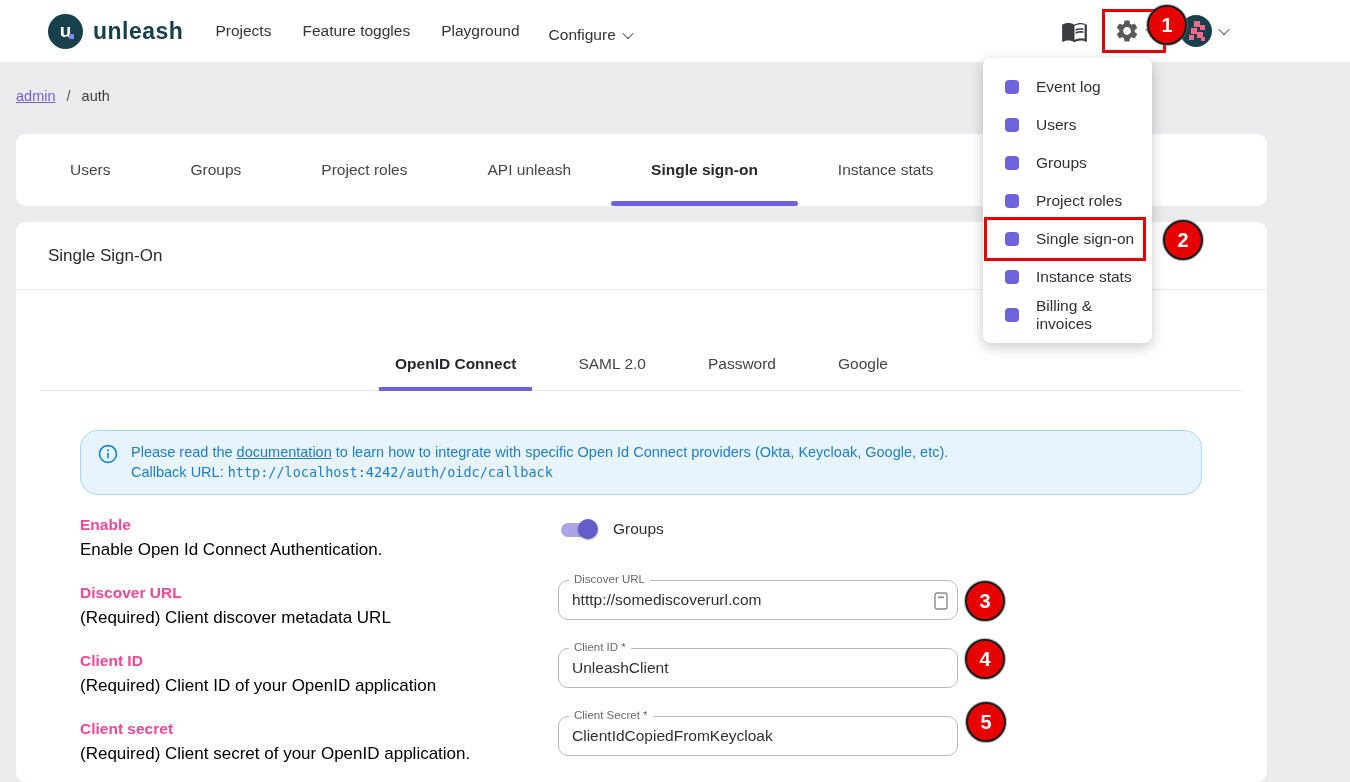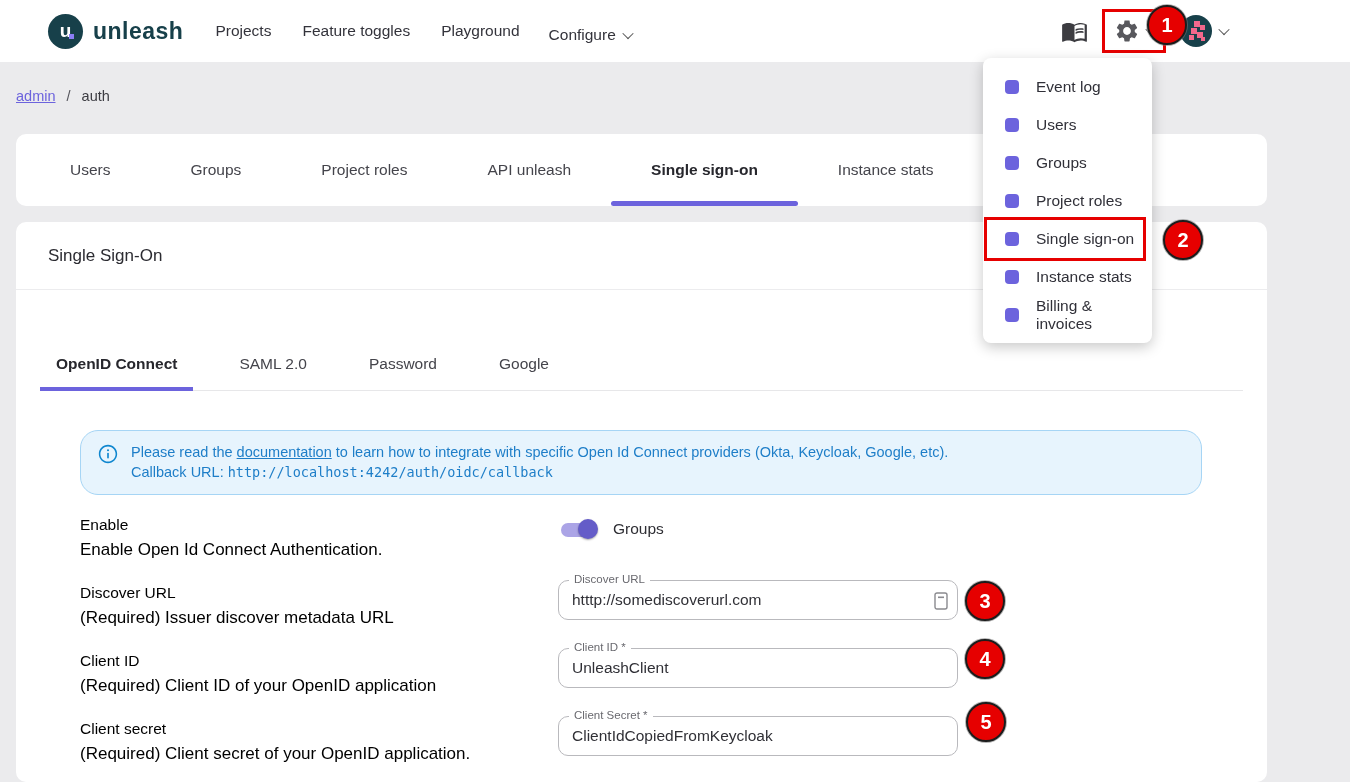--- a/index.html
+++ b/index.html
@@ -45,37 +45,37 @@
   .tabcard {
     height:72px; background:#fff; border-radius:10px; display:flex;
     align-items:stretch; padding-left:14px; margin-bottom:16px;
   }
   .atab { position:relative; display:flex; align-items:center; padding:0 40px; font-size:15.5px; color:#44444b; cursor:pointer; white-space:nowrap; }
   .atab.active { font-weight:bold; color:#27272d; }
   .atab.active::after { content:""; position:absolute; left:0; right:0; bottom:0; height:5px; border-radius:3px; background:var(--accent,#6c63dd); }
   .content-card { background:#fff; border-radius:10px; height:560px; overflow:hidden; }
   .card-header { height:68px; display:flex; align-items:center; padding:0 32px; border-bottom:1px solid #ececee; font-size:17px; color:#2b2b31; }
   
-  .ssotabs { margin:48px 24px 0; height:53px; display:flex; justify-content:flex-start; gap:30px; border-bottom:1px solid #e7e7e9; }
+  .ssotabs { margin:48px 24px 0; height:53px; display:flex; justify-content:center; gap:30px; border-bottom:1px solid #e7e7e9; }
   .stab { position:relative; display:flex; align-items:center; padding:0 16px; font-size:15.5px; color:#44444b; cursor:pointer; white-space:nowrap; }
   .stab.active { font-weight:bold; color:#27272d; }
   .stab.active::after { content:""; position:absolute; left:0; right:0; bottom:-1px; height:4px; background:var(--accent,#6c63dd); }
   
   .alert {
     margin:39px 65px 0 64px; display:flex; gap:12px; padding:11px 16px 12px;
     background:var(--alert-bg,#e7f4fd); border:1px solid var(--alert-border,#a6d5f5);
     border-radius:18px; color:var(--alert-text,#1e7ec8); font-size:14.5px; line-height:20px;
   }
   .alert a { color:inherit; text-decoration:underline; cursor:pointer; }
   .alert .mono { font-family:"DejaVu Sans Mono", monospace; font-size:13.5px; }
   .alert-icon { flex:0 0 auto; margin-top:1px; }
   
   .form { margin:21px 65px 0 64px; }
   .frow { display:grid; grid-template-columns:478px 400px; margin-bottom:20px; align-items:start; }
-  .flabel { font-weight:normal; font-size:15.5px; color:#000000; margin-bottom:6px; }
+  .flabel { font-weight:bold; font-size:15.5px; color:#ec4899; margin-bottom:6px; }
   .fdesc { font-size:17px; color:#000000; }
   .lblcol.pad { padding-top:4px; }
   
   .switch-row { display:flex; align-items:center; margin-top:2px; }
   .switch { position:relative; width:40px; height:22px; cursor:pointer; }
   .switch .track { position:absolute; left:3px; top:5px; width:34px; height:14px; border-radius:7px; background:#aba4e6; }
   .switch .thumb { position:absolute; right:0; top:1px; width:20px; height:20px; border-radius:50%; background:#645cc8; box-shadow:0 1px 2px rgba(0,0,0,.35); }
   .switch-label { margin-left:15px; font-size:15.5px; color:#2e2e34; }
   
   .field { position:relative; height:40px; border:1px solid #b9b9bd; border-radius:10px; background:#fff; }
@@ -200,21 +200,21 @@
               <div class="track"></div>
               <div class="thumb"></div>
             </div>
             <div class="switch-label">Groups</div>
           </div>
         </div>
 
         <div class="frow">
           <div class="lblcol pad">
             <div class="flabel">Discover URL</div>
-            <div class="fdesc">(Required) Issuer discover metadata URL</div>
+            <div class="fdesc">(Required) Client discover metadata URL</div>
           </div>
           <div class="field">
             <span class="flt">Discover URL</span>
             <input type="text" value="htttp://somediscoverurl.com" style="">
             <svg class="suffix" width="14" height="18" viewBox="0 0 14 18">
                 <rect x="1" y="1" width="12" height="16" rx="2" fill="none" stroke="#8a8a8f" stroke-width="1.4"></rect>
                 <rect x="4" y="4.5" width="6" height="1.6" fill="#8a8a8f"></rect>
               </svg>
           </div>
         </div>

